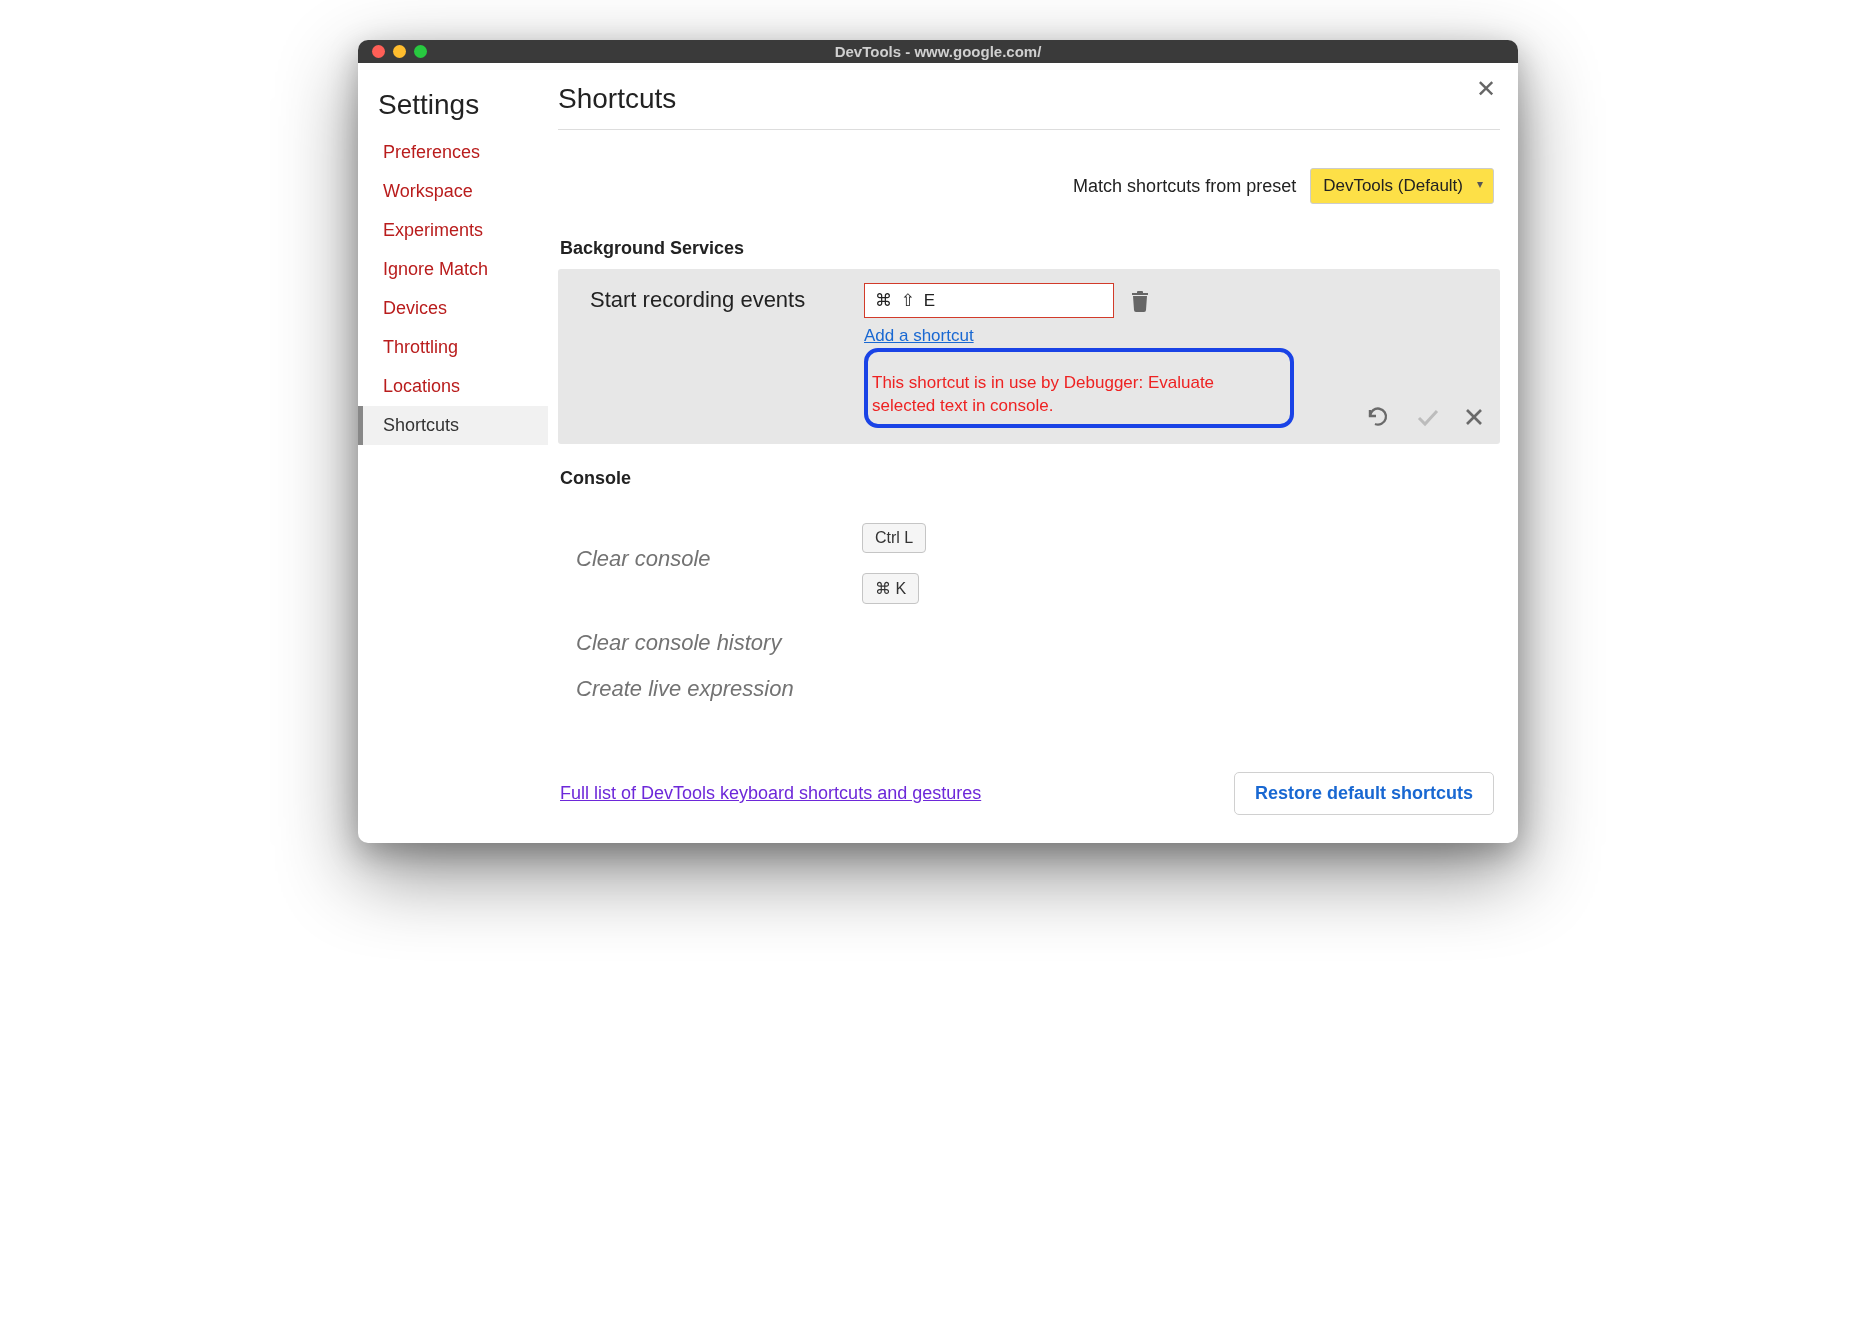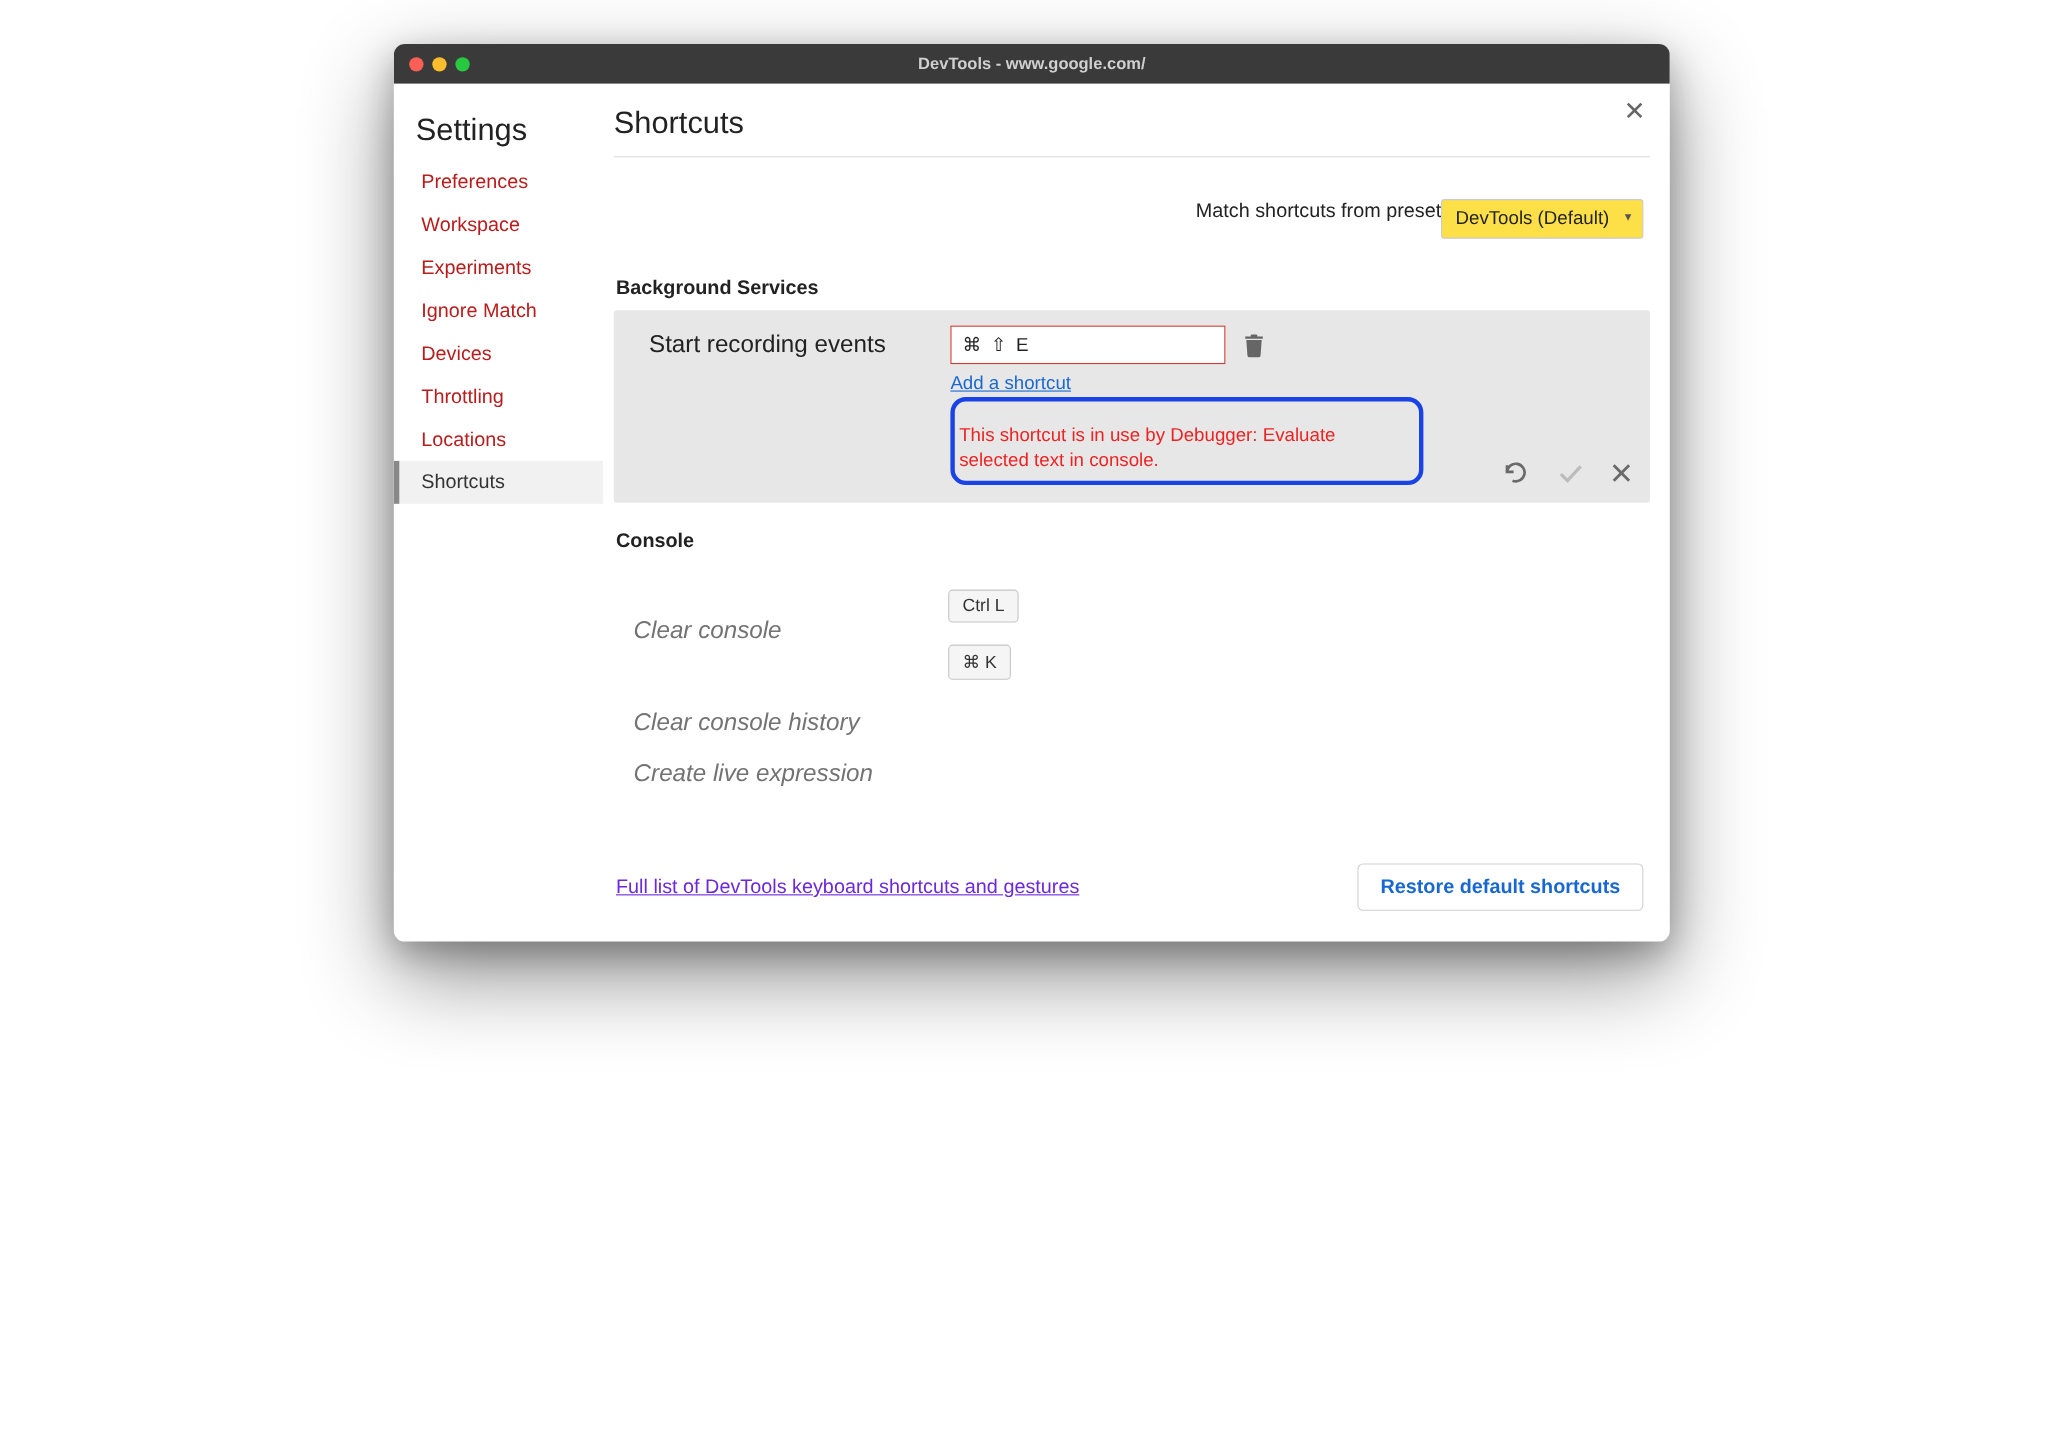--- a/index.html
+++ b/index.html
@@ -14,21 +14,21 @@
     }
     .window {
       width: 1160px;
       background: #fff;
       border-radius: 10px;
       box-shadow: 0 30px 80px rgba(0,0,0,0.45), 0 10px 30px rgba(0,0,0,0.25);
       overflow: hidden;
     }
     .titlebar {
       background: #3a3a3a;
-      height: 36px;
+      height: 23px;
       display: flex;
       align-items: center;
       padding: 0 14px;
       position: relative;
     }
     .traffic-lights {
       display: flex;
       gap: 8px;
     }
     .tl { width: 13px; height: 13px; border-radius: 50%; }
@@ -90,21 +90,22 @@
     .main-title {
       font-size: 28px;
       font-weight: 400;
       color: #222;
       padding-bottom: 14px;
       border-bottom: 1px solid #ddd;
     }
     .preset-row {
       display: flex;
       justify-content: flex-end;
-      align-items: flex-start;
+      align-items: center;
+      gap: 14px;
       padding: 38px 6px 28px 0;
     }
     .preset-label {
       font-size: 18px;
       color: #222;
     }
     .preset-select {
       border: 1px solid #ccc;
       border-radius: 3px;
       padding: 7px 30px 7px 12px;

